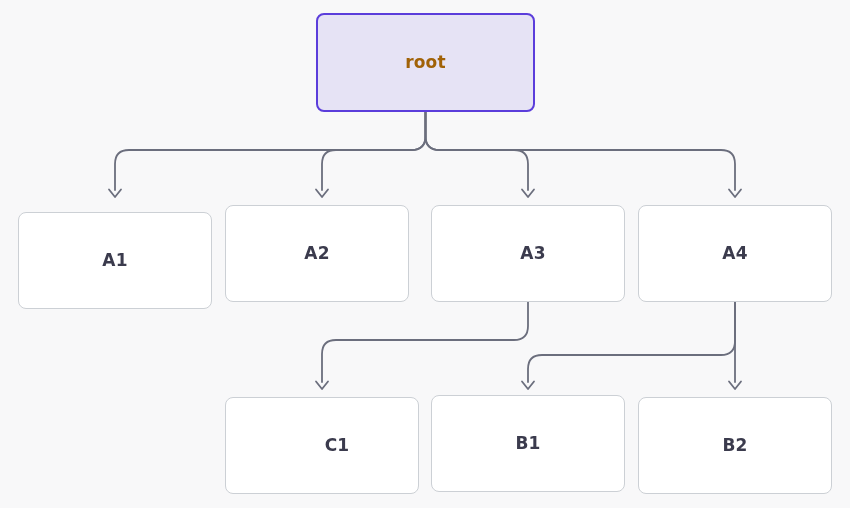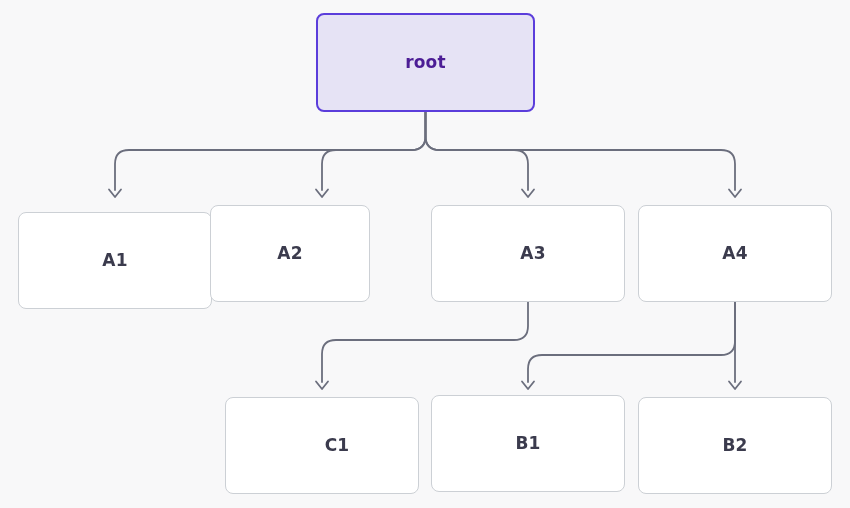--- a/index.html
+++ b/index.html
@@ -75,26 +75,26 @@
         <path d="M 522 189.5 L 528 197 L 534 189.5" fill="none" stroke="#6b6e7d"></path>
         <path d="M 729 189.5 L 735 197 L 741 189.5" fill="none" stroke="#6b6e7d"></path>
         <path d="M 316 381.5 L 322 389 L 328 381.5" fill="none" stroke="#6b6e7d"></path>
         <path d="M 522 381.5 L 528 389 L 534 381.5" fill="none" stroke="#6b6e7d"></path>
         <path d="M 729 381.5 L 735 389 L 741 381.5" fill="none" stroke="#6b6e7d"></path>
       </g>
   </svg>
 
   <div id="node-layer">
       <div class="node root-node" style="left: 316px; top: 13px; width: 219px; height: 99px; background: rgb(230, 227, 245); border-color: rgb(91, 61, 219);">
-        <span class="node-label" style="color: #4c1d95;">root</span>
+        <span class="node-label" style="color: #a16207;">root</span>
       </div>
       <div class="node" style="left: 18px; top: 212px; width: 194px; height: 97px; background: rgb(255, 255, 255); border-color: rgb(204, 208, 213);">
         <span class="node-label" style="color: rgb(59, 59, 77);">A1</span>
       </div>
-      <div class="node" style="left: 210px; top: 205px; width: 160px; height: 97px; background: rgb(255, 255, 255); border-color: rgb(204, 208, 213);">
+      <div class="node" style="left: 225px; top: 205px; width: 184px; height: 97px; background: rgb(255, 255, 255); border-color: rgb(204, 208, 213);">
         <span class="node-label" style="color: rgb(59, 59, 77);">A2</span>
       </div>
       <div class="node" style="left: 431px; top: 205px; width: 194px; height: 97px; background: rgb(255, 255, 255); border-color: rgb(204, 208, 213); padding-left: 10px;">
         <span class="node-label" style="color: rgb(59, 59, 77);">A3</span>
       </div>
       <div class="node" style="left: 638px; top: 205px; width: 194px; height: 97px; background: rgb(255, 255, 255); border-color: rgb(204, 208, 213); justify-content: center;">
         <span class="node-label" style="color: rgb(59, 59, 77);">A4</span>
       </div>
       <div class="node" style="left: 225px; top: 397px; width: 194px; height: 97px; background: rgb(255, 255, 255); border-color: rgb(204, 208, 213); padding-left: 30px;">
         <span class="node-label" style="color: rgb(59, 59, 77);">C1</span>

